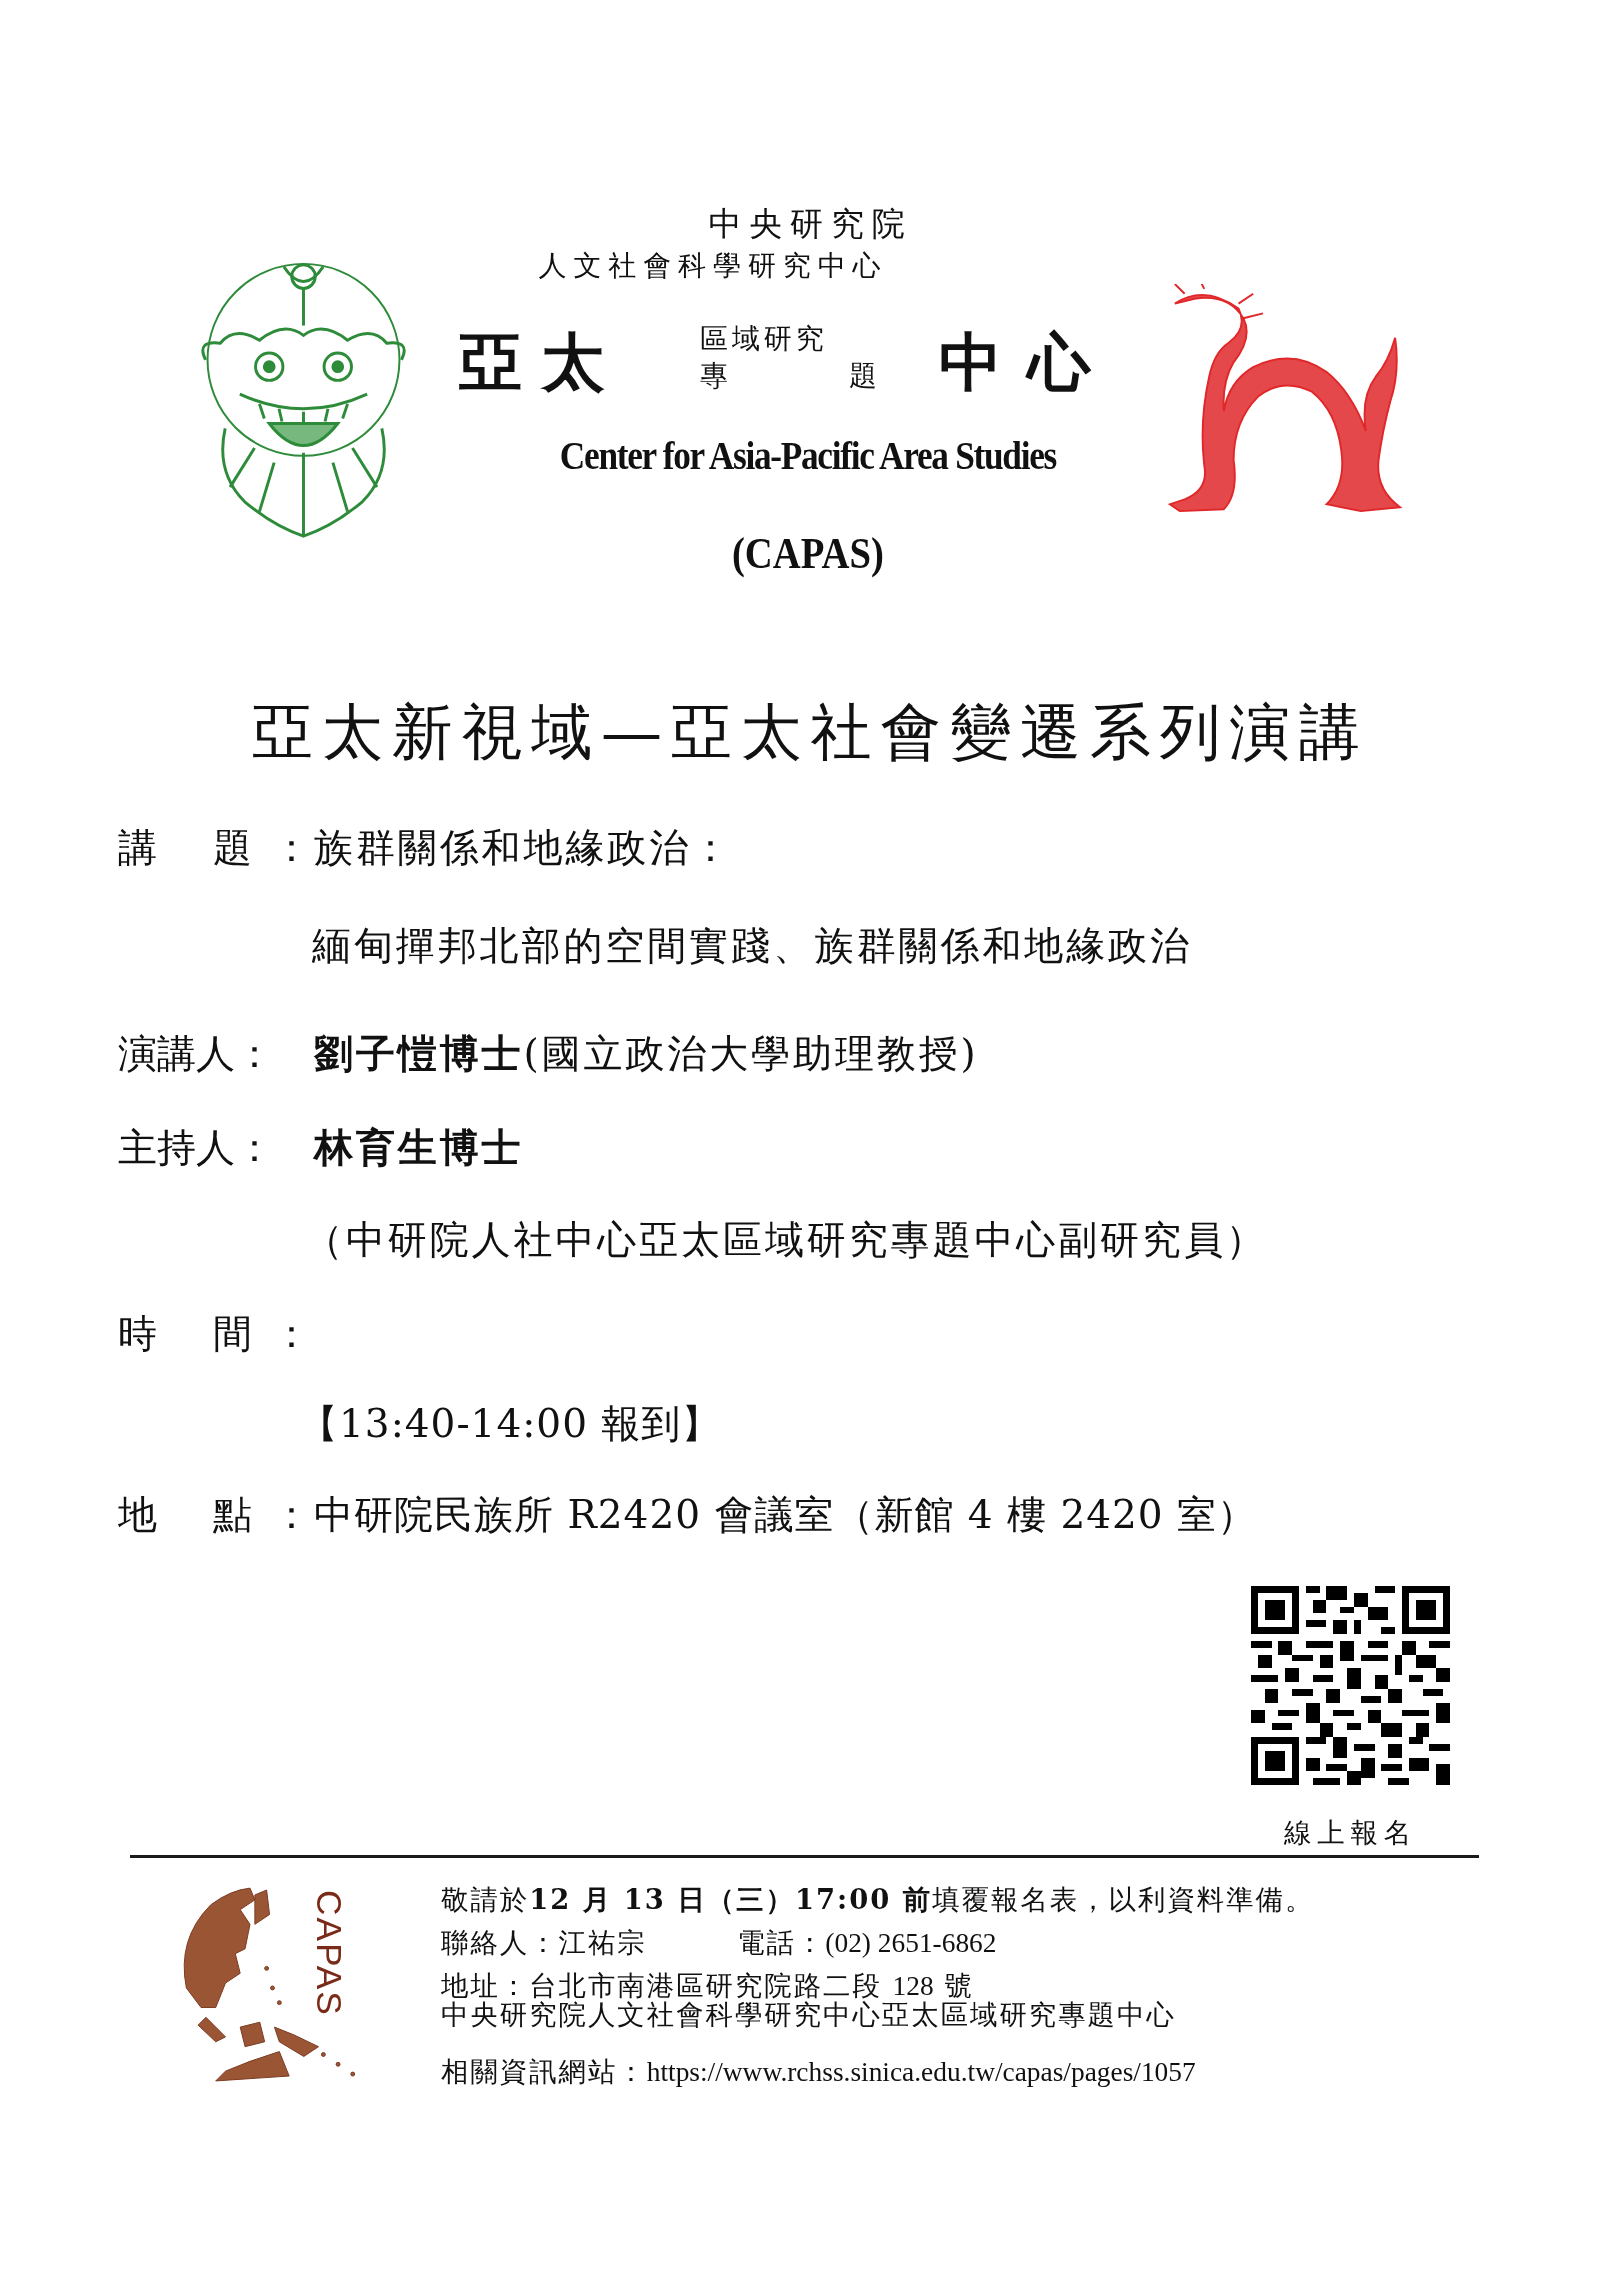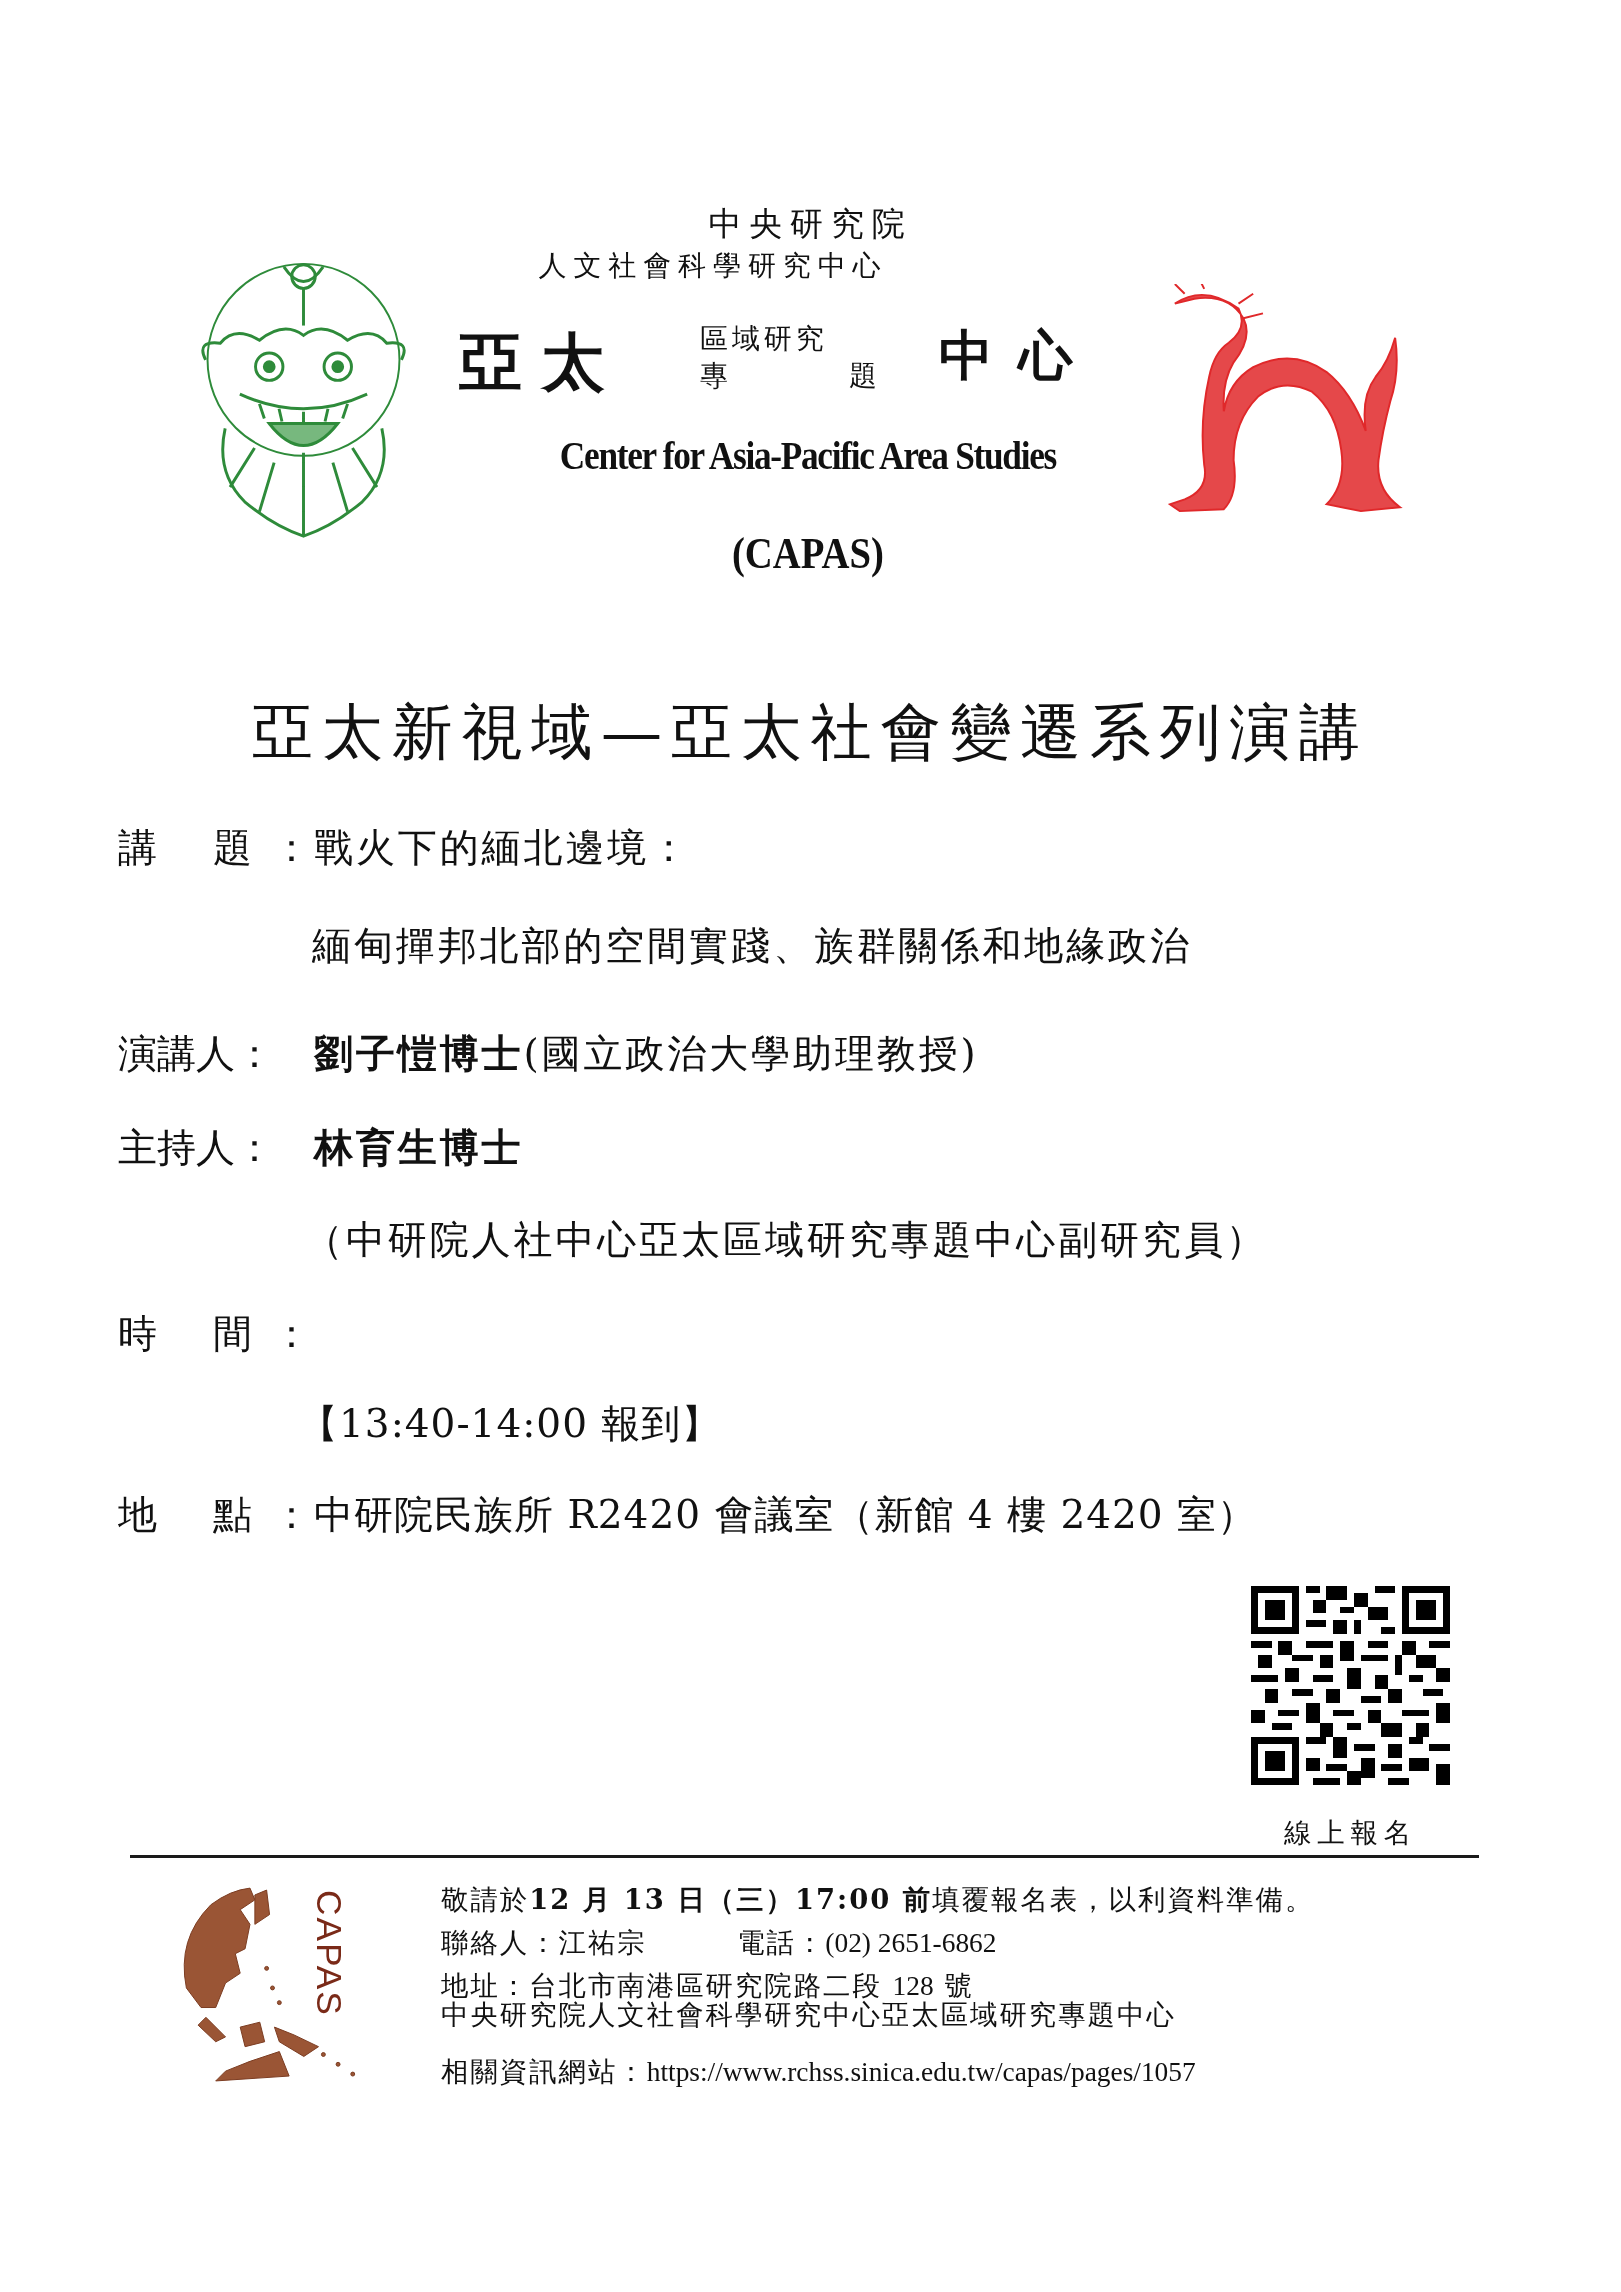--- a/index.html
+++ b/index.html
@@ -9,21 +9,21 @@
   .cjk { font-family: "DejaVu Serif", "Liberation Serif", serif; }
   .latin { font-family: "Liberation Serif", "DejaVu Serif", serif; }
 
   
   .inst1 { top: 202px; left: 0; width: 1621px; text-align: center; font-size: 33px; letter-spacing: 7.8px; }
   .inst2 { top: 247px; left: 0; width: 1426px; text-align: center; font-size: 28px; letter-spacing: 6.9px; }
   .big-left { top: 320px; left: 459px; font-size: 63px; letter-spacing: 19.6px; font-weight: bold; }
   .small-top { top: 320px; left: 700px; font-size: 28px; letter-spacing: 3.9px; }
   .small-bot-l { top: 357px; left: 700px; font-size: 28px; }
   .small-bot-r { top: 357px; left: 849px; font-size: 28px; }
-  .big-right { top: 320px; left: 939px; font-size: 54px; letter-spacing: 25.5px; font-weight: bold; }
+  .big-right { top: 320px; left: 939px; font-size: 63px; letter-spacing: 25.5px; font-weight: bold; }
   .en-name { top: 431px; left: 0; width: 1621px; text-align: center; font-size: 41px; font-weight: bold;
              letter-spacing: -1.5px; transform: scaleX(0.86); transform-origin: 792px 0; }
   .en-abbr { top: 527px; left: 0; width: 1621px; text-align: center; font-size: 45px; font-weight: bold;
              transform: scaleX(0.86); transform-origin: 792px 0; }
 
   .mask-logo { left: 186px; top: 257px; width: 235px; height: 284px; }
   .dragon-logo { left: 1155px; top: 284px; width: 260px; height: 233px; }
 
   
   .series-title { top: 692px; left: 0; width: 1621px; text-align: center; font-size: 61px; letter-spacing: 8.8px; }
@@ -93,21 +93,21 @@
 </div>
 
 <div class="abs cjk series-title">亞太新視域—亞太社會變遷系列演講</div>
 
 <div class="row cjk" style="top:821px;">
   <span class="lbl" style="display:inline-flex;">
     <span style="width:95px;">講</span>
     <span style="width:59px;">題</span>
     <span>：</span>
   </span>
-  <span class="val">戰火下的緬北邊境：</span>
+  <span class="val">族群關係和地緣政治：</span>
 </div>
 <div class="indent cjk" style="top:919px;">緬甸撣邦北部的空間實踐、族群關係和地緣政治</div>
 
 <div class="row cjk" style="top:1027px;">
   <span class="lbl">演講人：</span>
   <span class="val bold">劉子愷博士</span>
   <span class="val">(國立政治大學助理教授)</span>
 </div>
 
 <div class="row cjk" style="top:1121px;">

